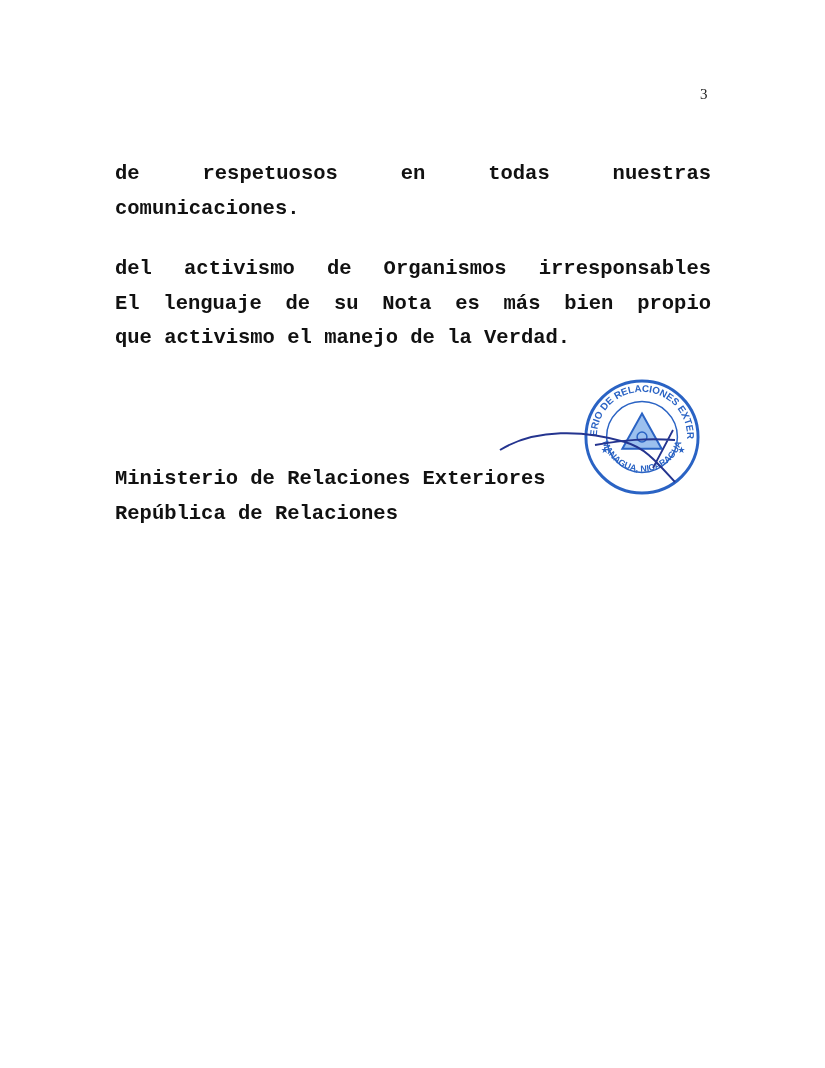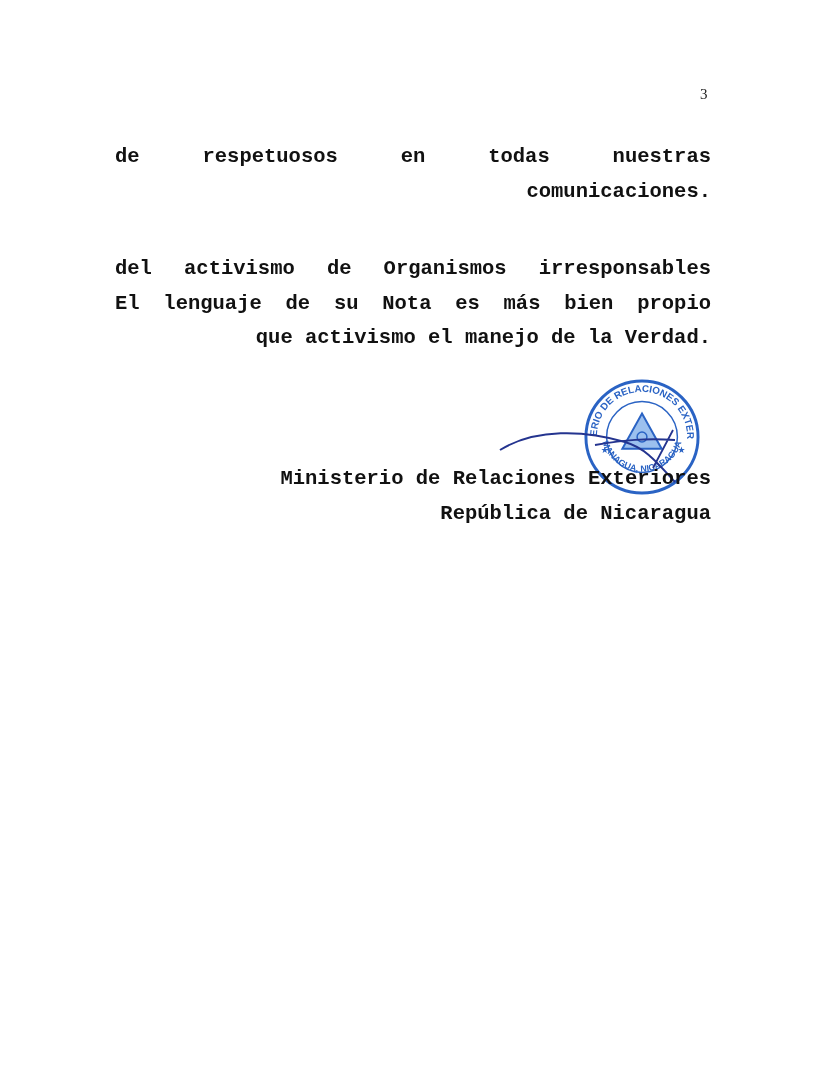--- a/index.html
+++ b/index.html
@@ -1,28 +1,28 @@
 <!DOCTYPE html>
 <html><head>
 <meta charset="utf-8">
 <style>
   html, body { margin:0; padding:0; background:#fff; }
   body { width:825px; height:1068px; position:relative; overflow:hidden; }
   .pnum { position:absolute; top:86px; left:700px; font-family:"Liberation Serif", serif; font-size:15px; color:#222; }
   .txt { position:absolute; left:115px; width:596px; font-family:"Liberation Mono", monospace; font-weight:bold; font-size:20.5px; color:#111; line-height:34.5px; }
   .just { text-align:justify; text-align-last:justify; }
-  .line { display:block; white-space:nowrap;text-align:right; }
+  .line { display:block; white-space:nowrap; }
   .seal { position:absolute; left:583px; top:378px; width:118px; height:118px; }
 </style>
 </head>
 <body>
 
 <div class="pnum">3</div>
 
-<div class="txt" style="top:140px;">
+<div class="txt" style="top:157px;">
   <span class="line just">de respetuosos en todas nuestras</span>
   <span class="line">comunicaciones.</span>
 </div>
 
 <div class="txt" style="top:252px;">
   <span class="line just">del activismo de Organismos irresponsables</span>
   <span class="line just">El lenguaje de su Nota es más bien propio</span>
   <span class="line">que activismo el manejo de la Verdad.</span>
 </div>
 
@@ -45,14 +45,14 @@
   <text x="96" y="76" font-size="9" fill="#2a63c4">★</text>
 </svg>
 
 <svg style="position:absolute;left:495px;top:420px;" width="220" height="80">
   <path d="M 5 30 C 40 8, 90 10, 130 22 C 150 28, 160 40, 180 62" fill="none" stroke="#24348f" stroke-width="2"></path>
   <path d="M 100 25 C 130 20, 150 18, 180 20 M 178 10 L 158 48" fill="none" stroke="#24348f" stroke-width="1.8"></path>
 </svg>
 
 <div class="txt" style="top:462px;">
   <span class="line">Ministerio de Relaciones Exteriores</span>
-  <span class="line">República de Nicaragua</span>
+  <span class="line">República de Relaciones</span>
 </div>
 
 </body></html>

